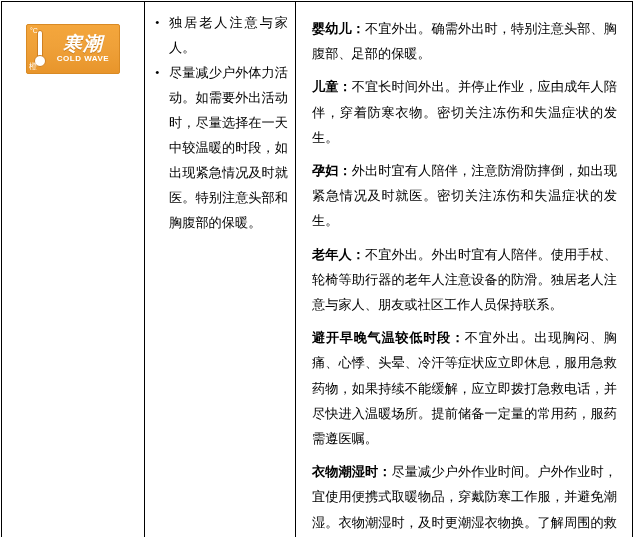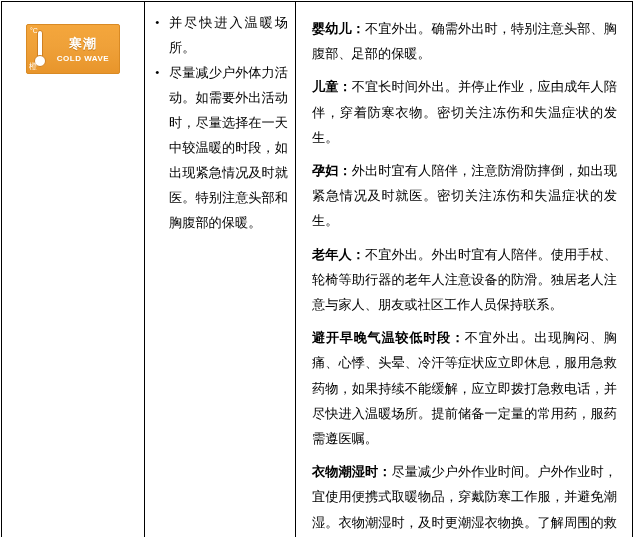--- a/index.html
+++ b/index.html
@@ -95,27 +95,28 @@
   .badge .txt {
     flex: 1 1 auto;
     display: flex;
     flex-direction: column;
     align-items: center;
     justify-content: center;
     padding-bottom: 2px;
   }
   .badge .cn {
     color: #ffffff;
-    font-size: 13px;
+    font-size: 19px;
     line-height: 21px;
     letter-spacing: 1px;
     font-family: "Liberation Serif", serif;
     font-weight: bold;
     text-shadow: 0 1px 0 #c87d1d;
     white-space: nowrap;
+    font-style: italic;
   }
   .badge .en {
     color: #ffffff;
     font-size: 8px;
     line-height: 10px;
     letter-spacing: 0.5px;
     font-family: "Liberation Sans", sans-serif;
     font-weight: bold;
     white-space: nowrap;
   }
@@ -188,21 +189,21 @@
             </div>
             <div class="tag">橙</div>
           </div>
         </div>
       </td>
 
       <td class="col-mid">
         <div class="bullets">
           <div class="bullet-item">
             <span class="dot">•</span>
-            <span>并尽快进入温暖场所。</span>
+            <span>独居老人注意与家人。</span>
           </div>
           <div class="bullet-item">
             <span class="dot">•</span>
             <span>尽量减少户外体力活动。如需要外出活动时，尽量选择在一天中较温暖的时段，如出现紧急情况及时就医。特别注意头部和胸腹部的保暖。</span>
           </div>
         </div>
       </td>
 
       <td class="col-main">
         <div class="main-col">

